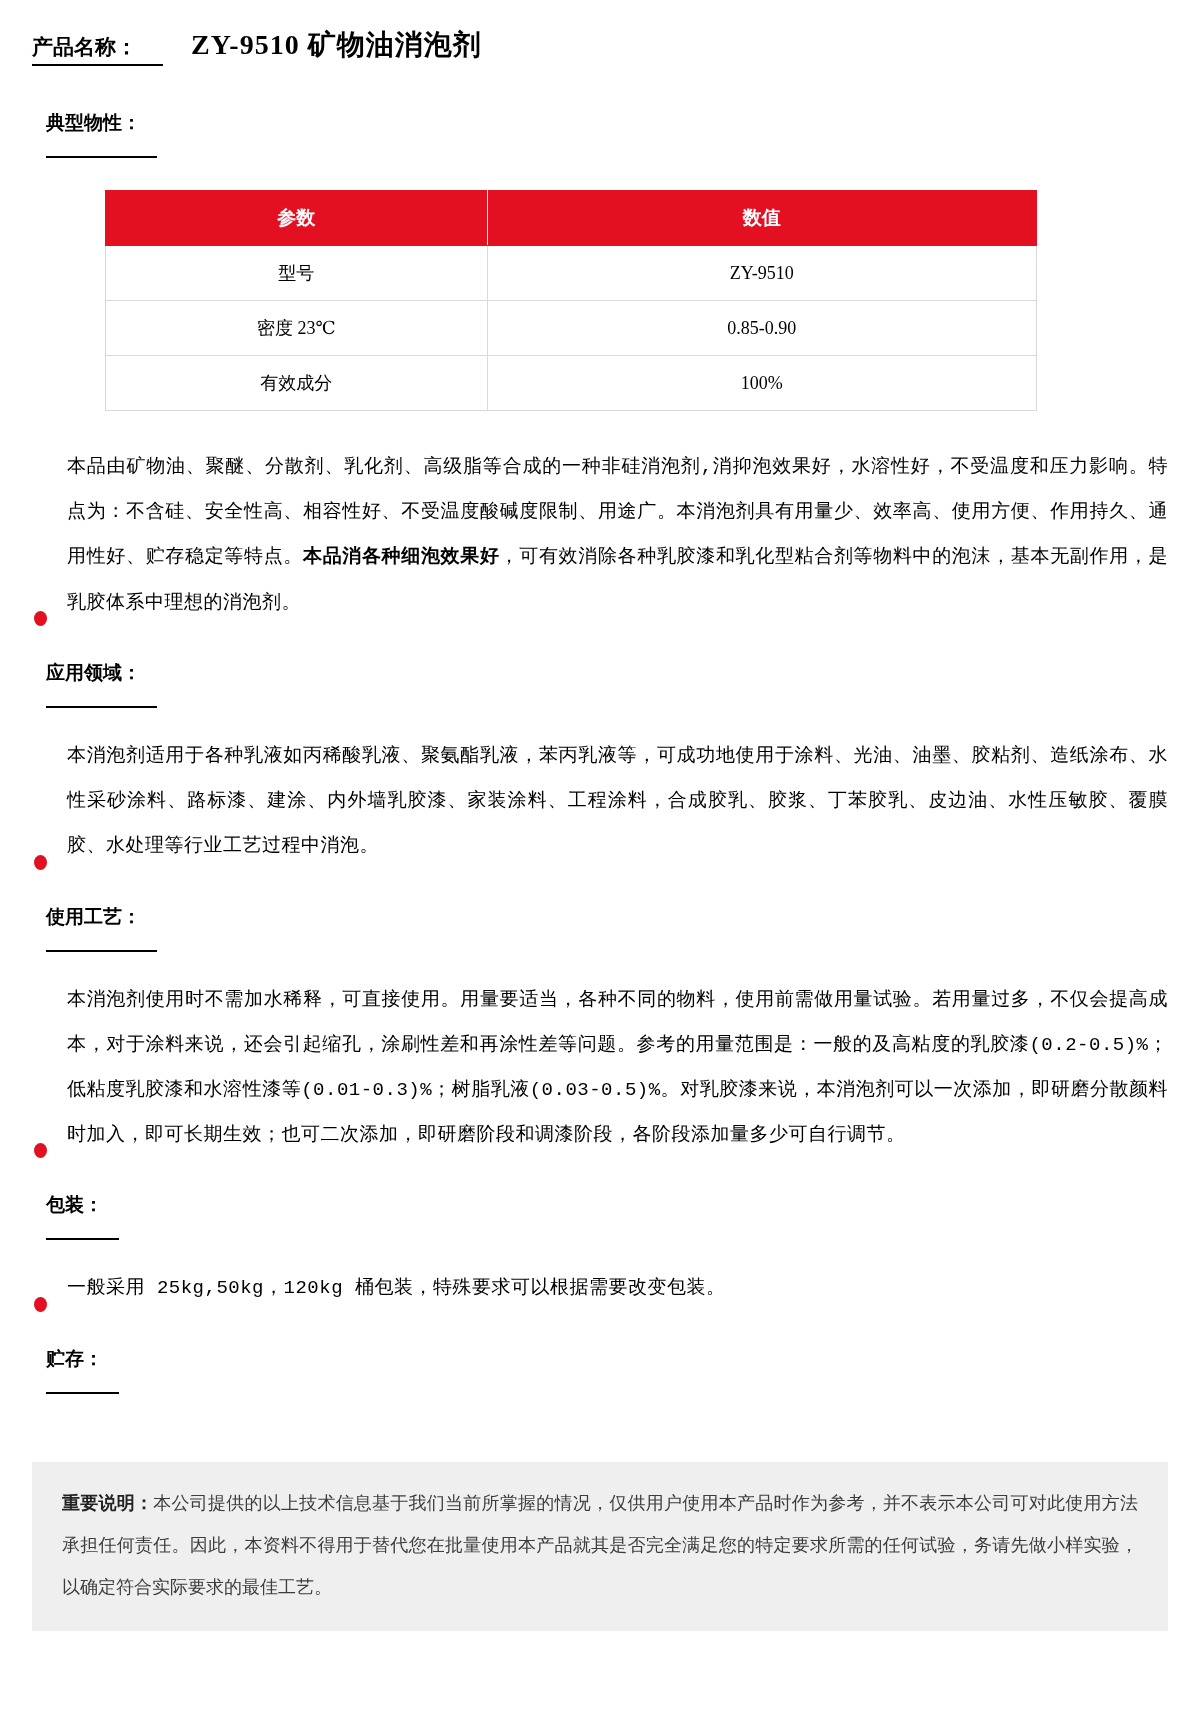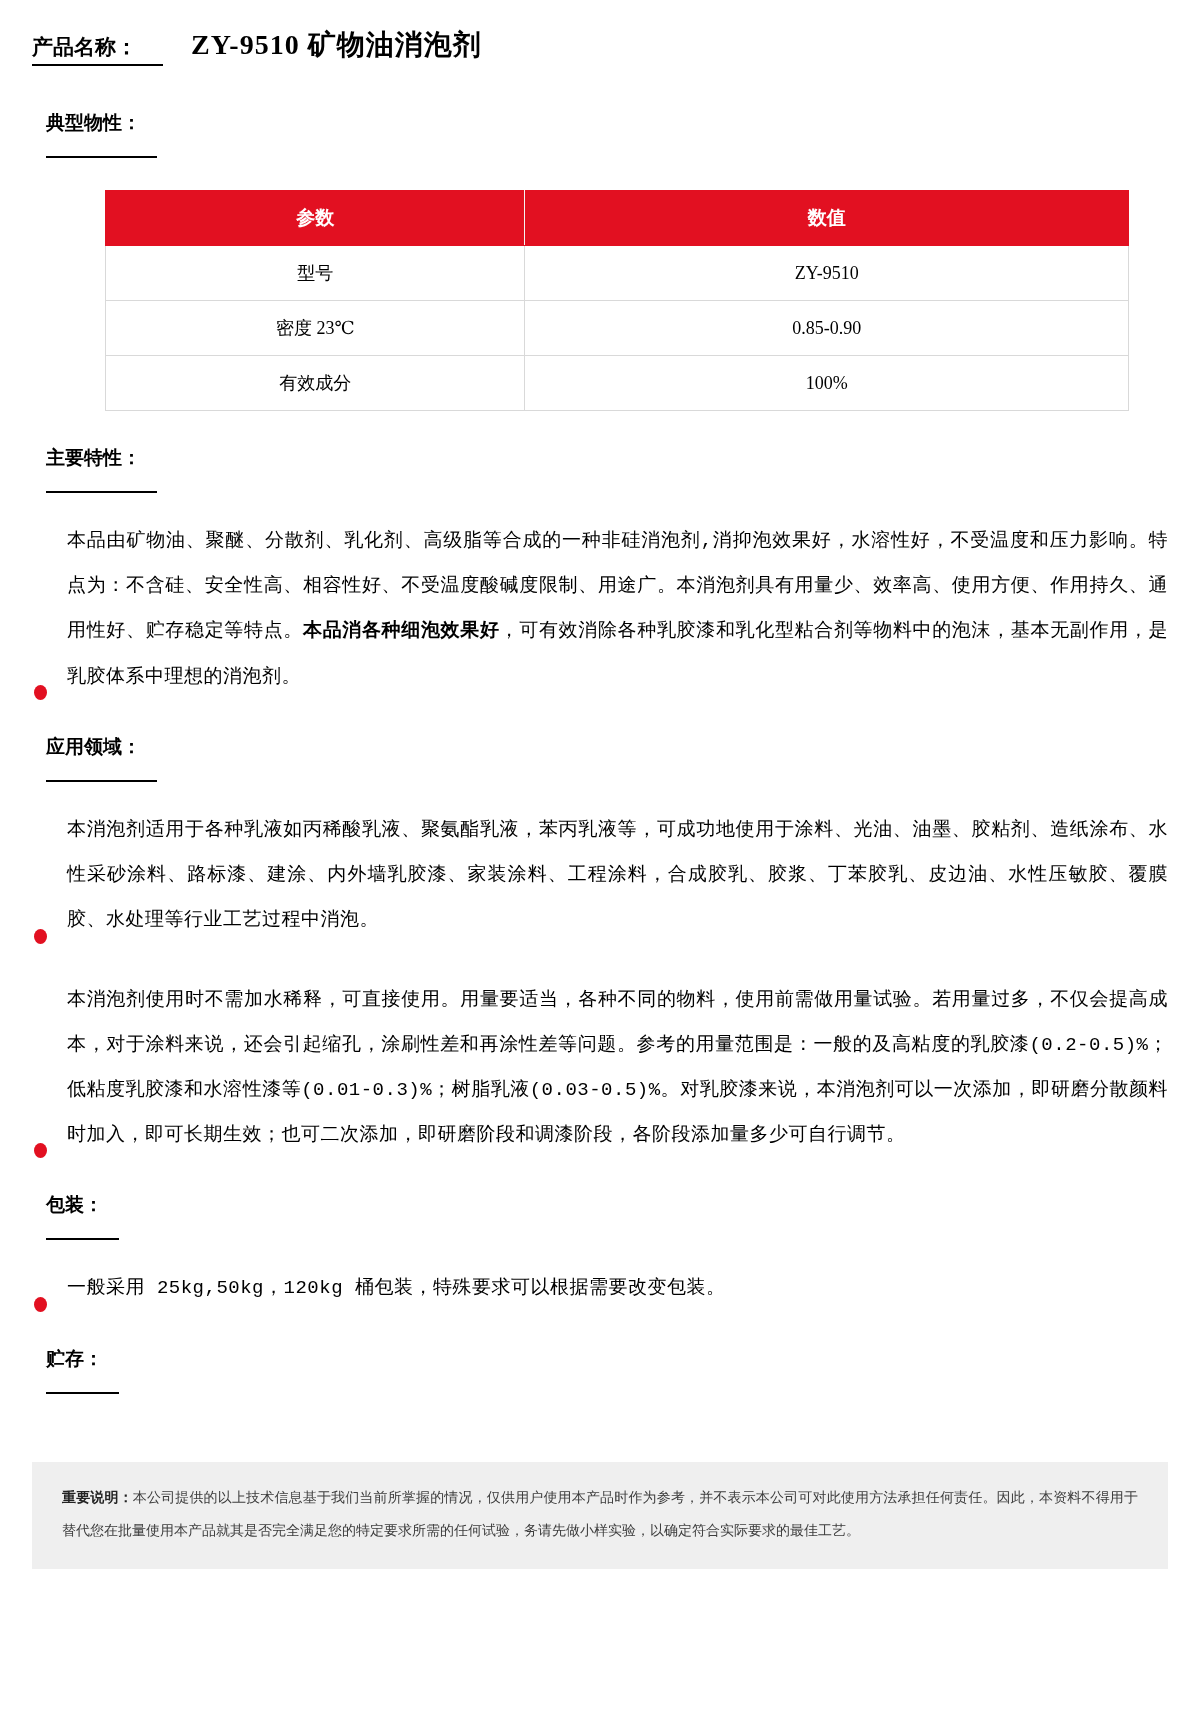--- a/index.html
+++ b/index.html
@@ -28,21 +28,21 @@
     font-size: 19px; font-weight: bold;
     border-bottom: 2px solid #000;
     padding-right: 16px; padding-bottom: 20px;
     margin-bottom: 26px;
     margin-left: 14px;
   }
   .section { margin-bottom: 34px; }
 
   
   .props-table {
-    width: 1024px;
+    width: 932px;
     margin: 6px 0 14px 73px;
     border-collapse: collapse;
     table-layout: fixed;
   }
   .props-table col.c1 { width: 41%; }
   .props-table col.c2 { width: 59%; }
   .props-table th, .props-table td {
     border: 1px solid #d9d9d9;
     text-align: center;
     vertical-align: middle;
@@ -76,21 +76,21 @@
     text-align: justify;
     letter-spacing: 0.5px;
   }
   .bullet-text .bold { font-weight: bold; }
 
   
   .disclaimer {
     margin-top: 42px;
     background: #efefef;
     padding: 20px 30px 22px 30px;
-    font-size: 14px;
+    font-size: 18px;
     line-height: 2.35;
     color: #3c3c3c;
     text-align: justify;
   }
   .disclaimer .label { font-weight: bold; color: #222222; }
 </style>
 </head>
 <body>
 
 <header class="title-row">
@@ -124,40 +124,40 @@
       </tr>
       <tr>
         <td>有效成分</td>
         <td>100%</td>
       </tr>
     </tbody>
   </table>
 </section>
 
 <section class="section">
-  <div>
-    <span class="section-heading">主要特性：</span>
-  </div>
   <div class="bullet-item">
     <span class="bullet-dot"></span>
     <p class="bullet-text"><span>本品由矿物油、聚醚、分散剂、乳化剂、高级脂等合成的一种非硅消泡剂,消抑泡效果好，水溶性好，不受温度和压力影响。特点为：不含硅、安全性高、相容性好、不受温度酸碱度限制、用途广。本消泡剂具有用量少、效率高、使用方便、作用持久、通用性好、贮存稳定等特点。</span><span class="bold">本品消各种细泡效果好</span><span>，可有效消除各种乳胶漆和乳化型粘合剂等物料中的泡沫，基本无副作用，是乳胶体系中理想的消泡剂。</span></p>
   </div>
 </section>
 
 <section class="section">
   <div>
     <span class="section-heading">应用领域：</span>
   </div>
   <div class="bullet-item">
     <span class="bullet-dot"></span>
     <p class="bullet-text">本消泡剂适用于各种乳液如丙稀酸乳液、聚氨酯乳液，苯丙乳液等，可成功地使用于涂料、光油、油墨、胶粘剂、造纸涂布、水性采砂涂料、路标漆、建涂、内外墙乳胶漆、家装涂料、工程涂料，合成胶乳、胶浆、丁苯胶乳、皮边油、水性压敏胶、覆膜胶、水处理等行业工艺过程中消泡。</p>
   </div>
 </section>
 
 <section class="section">
+  <div>
+    <span class="section-heading">使用工艺：</span>
+  </div>
   <div class="bullet-item">
     <span class="bullet-dot"></span>
     <p class="bullet-text">本消泡剂使用时不需加水稀释，可直接使用。用量要适当，各种不同的物料，使用前需做用量试验。若用量过多，不仅会提高成本，对于涂料来说，还会引起缩孔，涂刷性差和再涂性差等问题。参考的用量范围是：一般的及高粘度的乳胶漆(0.2-0.5)%；低粘度乳胶漆和水溶性漆等(0.01-0.3)%；树脂乳液(0.03-0.5)%。对乳胶漆来说，本消泡剂可以一次添加，即研磨分散颜料时加入，即可长期生效；也可二次添加，即研磨阶段和调漆阶段，各阶段添加量多少可自行调节。</p>
   </div>
 </section>
 
 <section class="section">
   <div>
     <span class="section-heading">包装：</span>
   </div>

